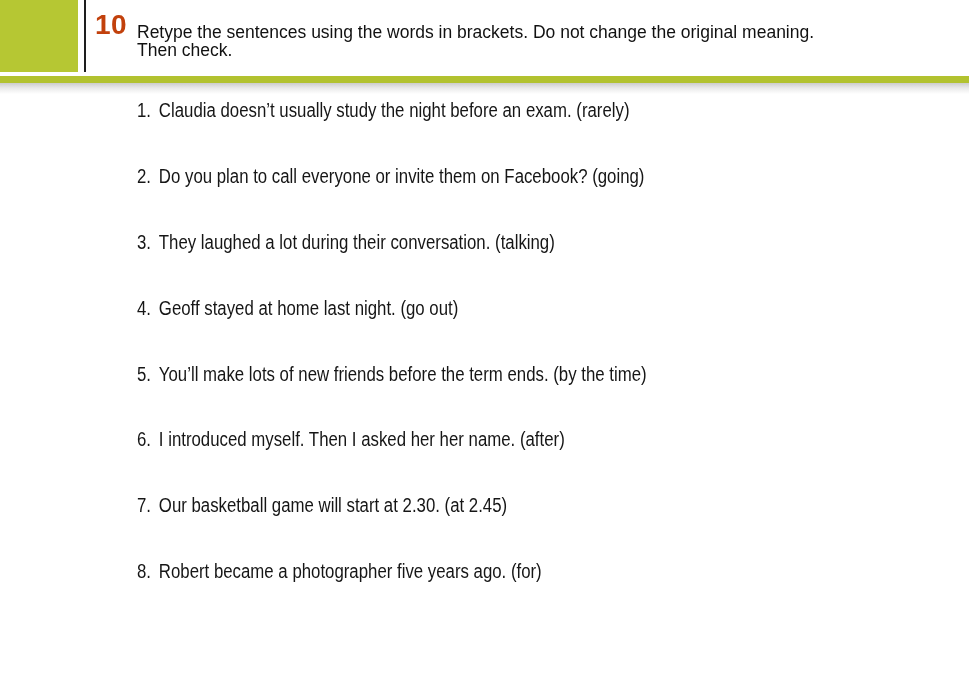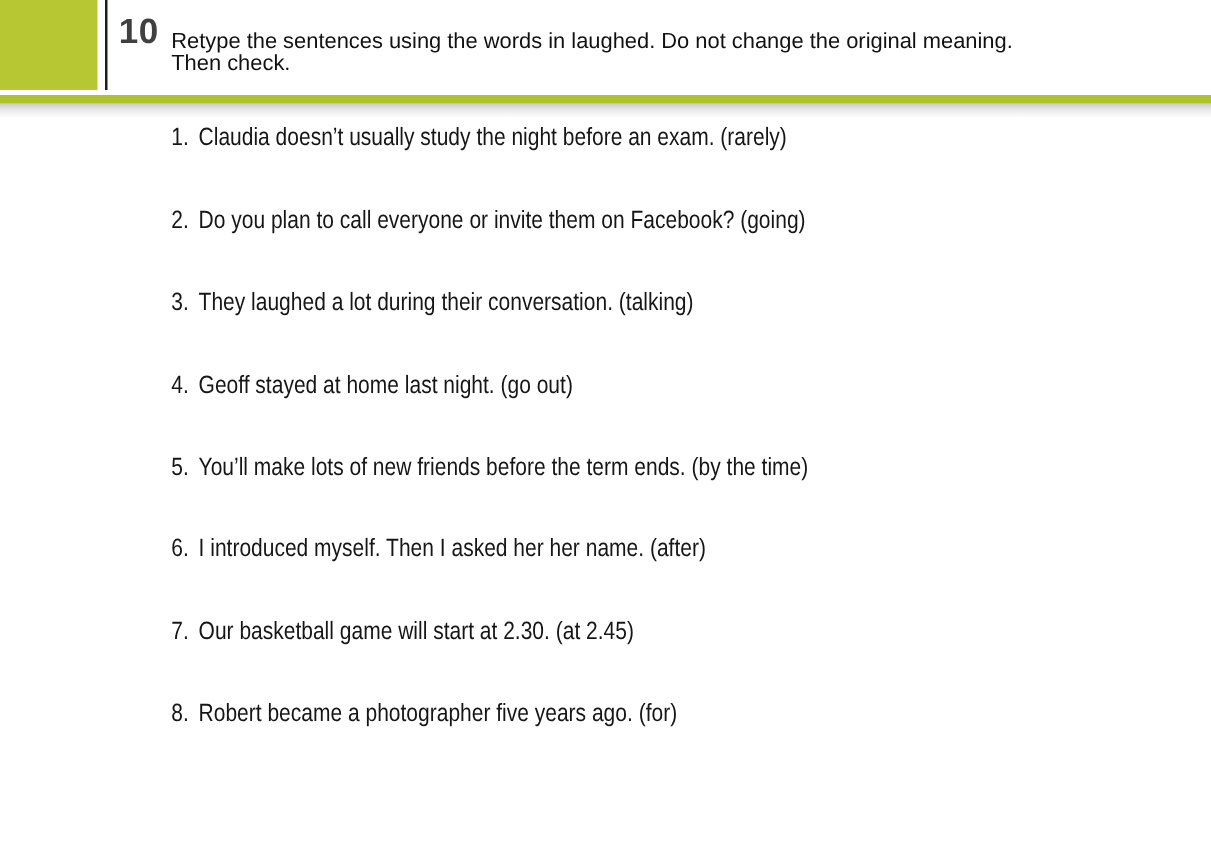--- a/index.html
+++ b/index.html
@@ -34,21 +34,21 @@
   }
 
   
   .exercise-number {
     position: absolute;
     left: 95px; top: 11px;
     font-size: 28px;
     font-weight: bold;
     line-height: 1;
     letter-spacing: 0.5px;
-    color: #404040;
+    color: #c2410c;
   }
 
   
   .instruction {
     position: absolute;
     left: 137px; top: 23px;
     width: 700px;
     font-size: 17.5px;
     line-height: 18px;
     color: #111111;
@@ -90,21 +90,21 @@
 </head>
 <body>
 
 <div class="page">
 
   <div class="accent-square"></div>
   <div class="v-rule"></div>
 
   <div class="exercise-number">10</div>
 
-  <div class="instruction">Retype the sentences using the words in laughed. Do not change the original meaning. Then check.</div>
+  <div class="instruction">Retype the sentences using the words in brackets. Do not change the original meaning. Then check.</div>
 
   <div class="header-line"></div>
   <div class="header-shadow"></div>
 
   <div>
 
     <div class="item" style="top:98px">
       <span class="num">1.</span>
       <span class="txt">Claudia doesn’t usually study the night before an exam. (rarely)</span>
     </div>

